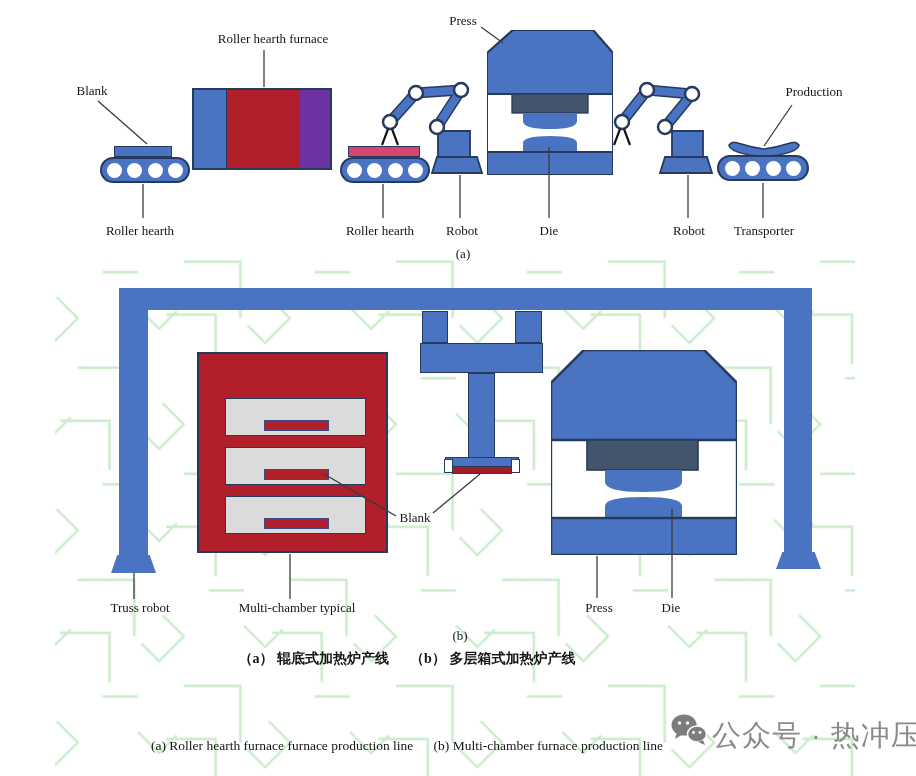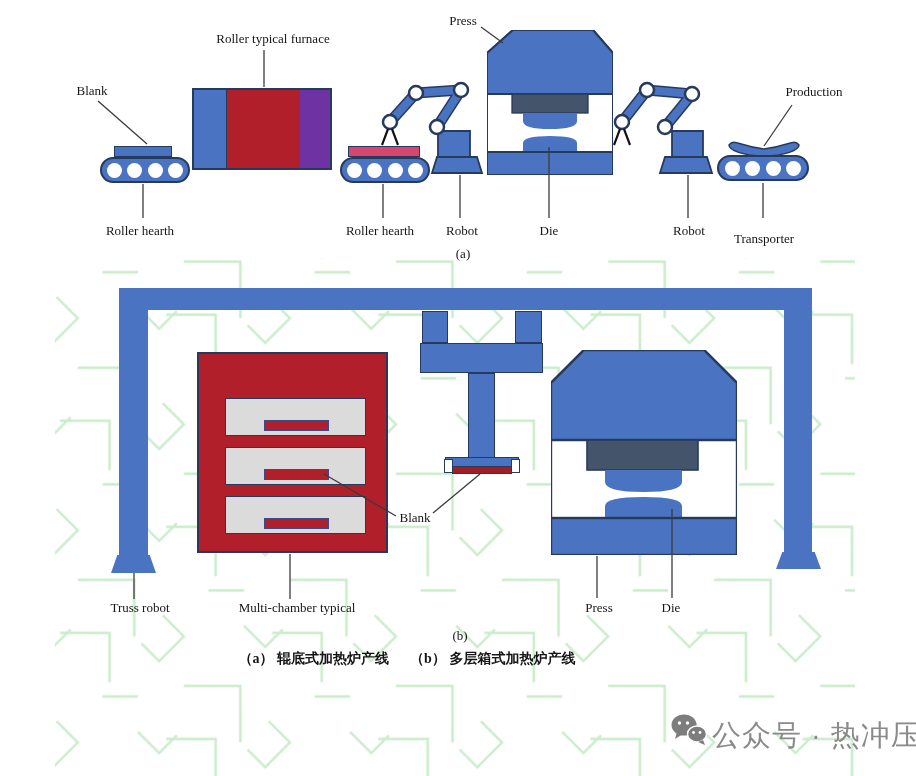--- a/index.html
+++ b/index.html
@@ -197,39 +197,40 @@
       <line x1="134" y1="573" x2="134" y2="599"></line>
       <line x1="290" y1="554" x2="290" y2="599"></line>
       <line x1="324" y1="474" x2="396" y2="516"></line>
       <line x1="433" y1="513" x2="480" y2="474"></line>
       <line x1="597" y1="556" x2="597" y2="598"></line>
       <line x1="672" y1="509" x2="672" y2="598"></line>
     </g>
   </svg>
 
   <div class="lbl" style="left:92px;top:84px;">Blank</div>
-  <div class="lbl" style="left:273px;top:32px;">Roller typical furnace</div>
+  <div class="lbl" style="left:273px;top:32px;">Roller hearth furnace</div>
   <div class="lbl" style="left:463px;top:14px;">Press</div>
   <div class="lbl" style="left:814px;top:85px;">Production</div>
   <div class="lbl" style="left:140px;top:224px;">Roller hearth</div>
   <div class="lbl" style="left:380px;top:224px;">Roller hearth</div>
   <div class="lbl" style="left:462px;top:224px;">Robot</div>
   <div class="lbl" style="left:549px;top:224px;">Die</div>
   <div class="lbl" style="left:689px;top:224px;">Robot</div>
-  <div class="lbl" style="left:764px;top:232px;">Transporter</div>
+  <div class="lbl" style="left:764px;top:224px;">Transporter</div>
   <div class="lbl tag" style="left:463px;top:247px;">(a)</div>
 
   <div class="lbl" style="left:415px;top:511px;">Blank</div>
   <div class="lbl" style="left:140px;top:601px;">Truss robot</div>
   <div class="lbl" style="left:297px;top:601px;">Multi-chamber typical</div>
   <div class="lbl" style="left:599px;top:601px;">Press</div>
   <div class="lbl" style="left:671px;top:601px;">Die</div>
   <div class="lbl tag" style="left:460px;top:629px;">(b)</div>
 
   <div class="cap cap-zh2">（a） 辊底式加热炉产线      （b） 多层箱式加热炉产线</div>
+  <div class="cap cap-en2">(a) Roller hearth furnace furnace production line      (b) Multi-chamber furnace production line</div>
 
   <svg class="svgshape" style="left:670px;top:713px;z-index:5;" width="38" height="34" viewBox="0 0 38 34">
     <ellipse cx="14" cy="12" rx="12.5" ry="10.5" fill="#7d7d7d"></ellipse>
     <polygon points="7,19 5,26 13,21" fill="#7d7d7d"></polygon>
     <circle cx="9.5" cy="10" r="1.7" fill="#ffffff"></circle>
     <circle cx="17.5" cy="10" r="1.7" fill="#ffffff"></circle>
     <ellipse cx="27" cy="21" rx="9.5" ry="8" fill="#7d7d7d" stroke="#ffffff" stroke-width="1.4"></ellipse>
     <polygon points="33,27 35,32 28,29" fill="#7d7d7d"></polygon>
     <circle cx="23.5" cy="19.5" r="1.4" fill="#ffffff"></circle>
     <circle cx="30" cy="19.5" r="1.4" fill="#ffffff"></circle>

